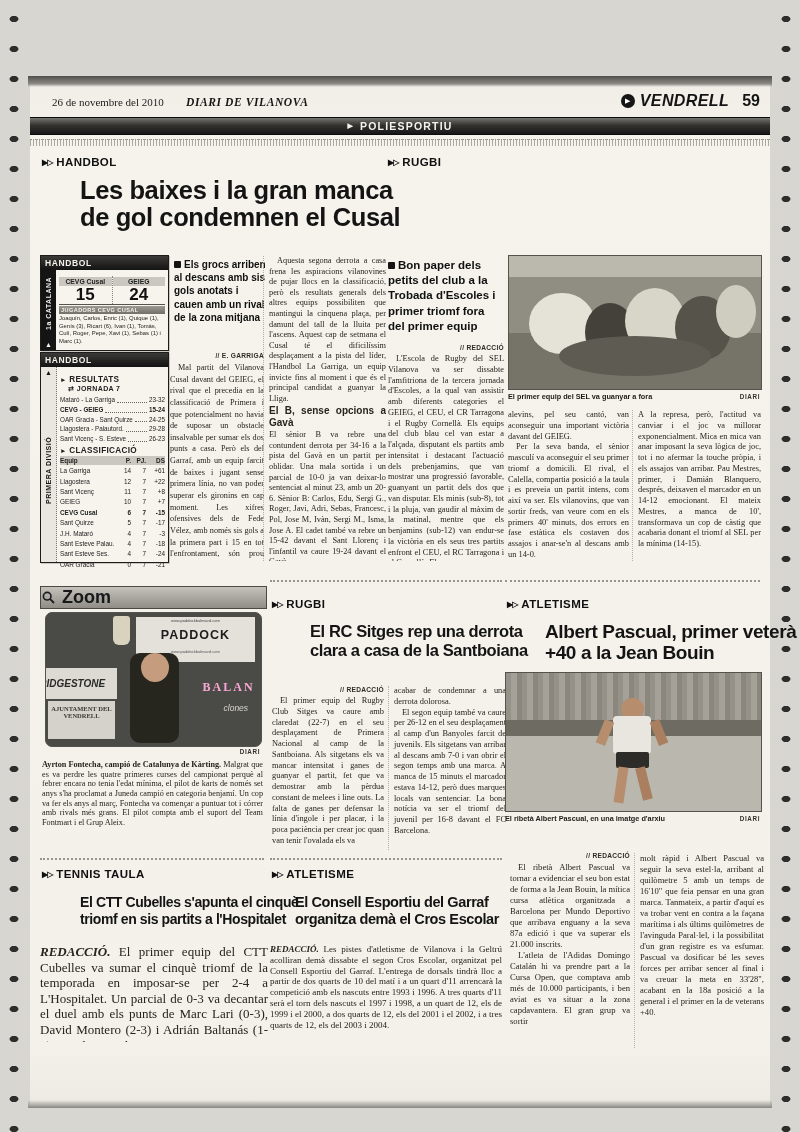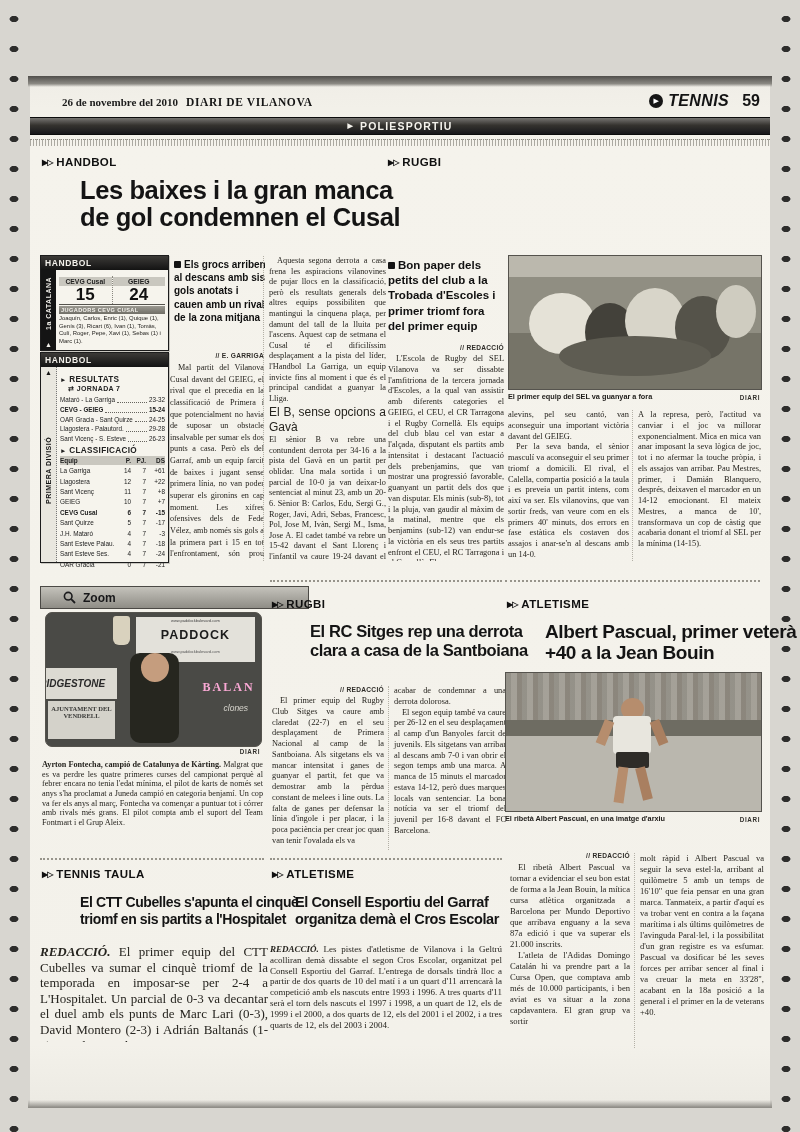--- a/index.html
+++ b/index.html
@@ -12,21 +12,21 @@
             background:linear-gradient(180deg,#514f4b,#8b8983 70%,rgba(140,138,130,0));}
   .botshadow{position:absolute;left:28px;top:1100px;width:744px;height:8px;
              background:linear-gradient(0deg,#8b8983,rgba(140,138,130,0));}
   .coil{position:absolute;top:0;bottom:0;width:28px;
         background-image:radial-gradient(ellipse 7px 5px at 50% 50%,#2d2d2b 55%,#777 62%,rgba(0,0,0,0) 70%);
         background-size:28px 30px;background-repeat:repeat-y;background-position:center 4px;}
   .coil-l{left:0;} .coil-r{right:0;}
 
   
   .hdr-date{font-size:11px;color:#1c1c1c;}
-  .hdr-mast{font-size:11.5px;font-weight:bold;letter-spacing:.6px;color:#151515;}
+  .hdr-mast{font-size:11.5px;font-weight:bold;letter-spacing:.6px;color:#151515;font-style:italic;}
   .hdr-right{display:flex;align-items:center;gap:5px;}
   .circ{width:14px;height:14px;border-radius:50%;background:#161616;display:inline-flex;
         align-items:center;justify-content:center;color:#fff;font-size:7px;font-family:"Liberation Sans",sans-serif;}
   .hdr-esports{font-family:"Liberation Sans",sans-serif;font-weight:bold;font-style:italic;
                font-size:16px;letter-spacing:.4px;color:#141414;}
   .hdr-num{font-family:"Liberation Sans",sans-serif;font-weight:bold;font-size:16px;color:#141414;margin-left:8px;text-align:right;}
   .banner{height:16px;background:linear-gradient(180deg,#767471,#35332f 45%,#17171a);
           color:#f4f2ec;font-family:"Liberation Sans",sans-serif;font-weight:bold;font-size:10.5px;
           letter-spacing:1.2px;display:flex;align-items:center;justify-content:center;gap:6px;
           border-top:1px solid #0c0c0c;border-bottom:1px solid #0c0c0c;}
@@ -40,26 +40,26 @@
   .kicker .tri{font-size:8px;letter-spacing:-1px;}
   .hl{font-family:"Liberation Sans",sans-serif;font-weight:bold;color:#141414;letter-spacing:-.4px;margin-left:40px;}
   .hl1{font-size:25.5px;line-height:1.07;}
   .hl2{font-size:16.5px;line-height:1.14;}
   .hl3{font-size:14px;line-height:1.2;}
   .hl4{font-size:14.5px;line-height:1.2;}
   .hl5{font-size:19px;line-height:1.1;}
   .body{font-size:8.4px;line-height:1.28;text-align:justify;color:#26241f;overflow:hidden;}
   .body p{margin:0;}
   .ind{text-indent:8px;}
-  .colsub{font-family:"Liberation Sans",sans-serif;font-weight:normal;font-size:12px;margin:5px 0 1px;}
+  .colsub{font-family:"Liberation Sans",sans-serif;font-weight:bold;font-size:10px;margin:5px 0 1px;}
   .subhead{font-family:"Liberation Sans",sans-serif;font-weight:bold;color:#101010;line-height:1.32;}
   .sq{display:inline-block;width:7px;height:7px;background:#141414;margin-right:3px;border-radius:1px;}
   .byline{font-family:"Liberation Sans",sans-serif;font-size:6.6px;font-weight:bold;color:#2e2c28;
           text-align:right;letter-spacing:.3px;}
-  .caption-row{display:flex;justify-content:space-between;align-items:flex-end;}
+  .caption-row{display:flex;justify-content:space-between;align-items:center;}
   .caption{font-family:"Liberation Sans",sans-serif;font-size:7.3px;font-weight:bold;color:#1d1b18;}
   .credit{font-family:"Liberation Sans",sans-serif;font-size:6.3px;font-weight:bold;letter-spacing:.6px;color:#33312d;}
   .dotline{border-top:2px dotted #97948b;height:0;}
   .vrule{border-left:1px dotted #b3b0a6;}
 
   
   .sbox{border:1px solid #1c1c1c;background:#f6f4ed;display:flex;flex-direction:column;
         box-shadow:1px 1px 0 #c9c7c0;}
   .sbox-head{background:linear-gradient(180deg,#3c3a37,#131313);color:#f2f0ea;
              font-family:"Liberation Sans",sans-serif;font-weight:bold;font-size:8.5px;
@@ -97,46 +97,46 @@
   .resrow.bold{font-weight:bold;}
   .trow{display:flex;font-family:"Liberation Sans",sans-serif;font-size:6.4px;line-height:1.62;}
   .trow .c-e{flex:1;white-space:nowrap;overflow:hidden;}
   .trow .c-n{width:13px;text-align:right;}
   .trow .c-n2{width:15px;text-align:right;}
   .trow .c-n3{width:19px;text-align:right;}
   .trow.th{font-weight:bold;background:#c9c7bf;line-height:1.5;margin-bottom:1px;}
 
   
   .zoombar{height:21px;border:1px solid #4b4945;background:linear-gradient(180deg,#c4c2bb,#8f8d86);
-           display:flex;align-items:center;gap:7px;padding:0 22px;
-           font-family:"Liberation Sans",sans-serif;font-weight:bold;font-size:12px;color:#18181a;}
+           display:flex;align-items:center;gap:7px;padding:0 1px;
+           font-family:"Liberation Sans",sans-serif;font-weight:bold;font-size:18px;color:#18181a;}
   .photo{background:#9a978d;border:1px solid #55534d;overflow:hidden;}
   .blob{position:absolute;border-radius:50%;}
   .ph-label{position:absolute;font-family:"Liberation Sans",sans-serif;white-space:nowrap;}
   .cap-lead{font-weight:bold;}
   .redlead{font-weight:bold;font-style:italic;}
   .zcap{font-size:8.2px;line-height:1.18;text-align:justify;}
 </style>
 </head>
 <body>
 
 <div class="page">
   <div class="sheet"></div>
   <div class="scanband"></div>
   <div class="botshadow"></div>
   <div class="coil coil-l"></div>
   <div class="coil coil-r"></div>
 
-  <div class="abs hdr-date" style="left:62px;top:96px;font-weight:bold;">26 de novembre del 2010</div>
+  <div class="abs hdr-date" style="left:52px;top:96px;">26 de novembre del 2010</div>
   <div class="abs hdr-mast" style="left:186px;top:96px;">DIARI DE VILANOVA</div>
   <div class="abs hdr-right" style="right:40px;top:92px;">
     <span class="circ">
         <span>▶</span>
       </span>
-    <span class="hdr-esports">TENNIS</span>
+    <span class="hdr-esports">VENDRELL</span>
     <span class="hdr-num">59</span>
   </div>
   <div class="abs banner" style="left:30px;top:117px;width:740px;">
     <span class="b-tri">▶</span>
     <span>POLIESPORTIU</span>
   </div>
   <div class="abs texline" style="left:30px;top:139px;width:740px;"></div>
 
   <div class="abs kicker" style="left:42px;top:156px;">
     <span class="tri">▶▷</span>

